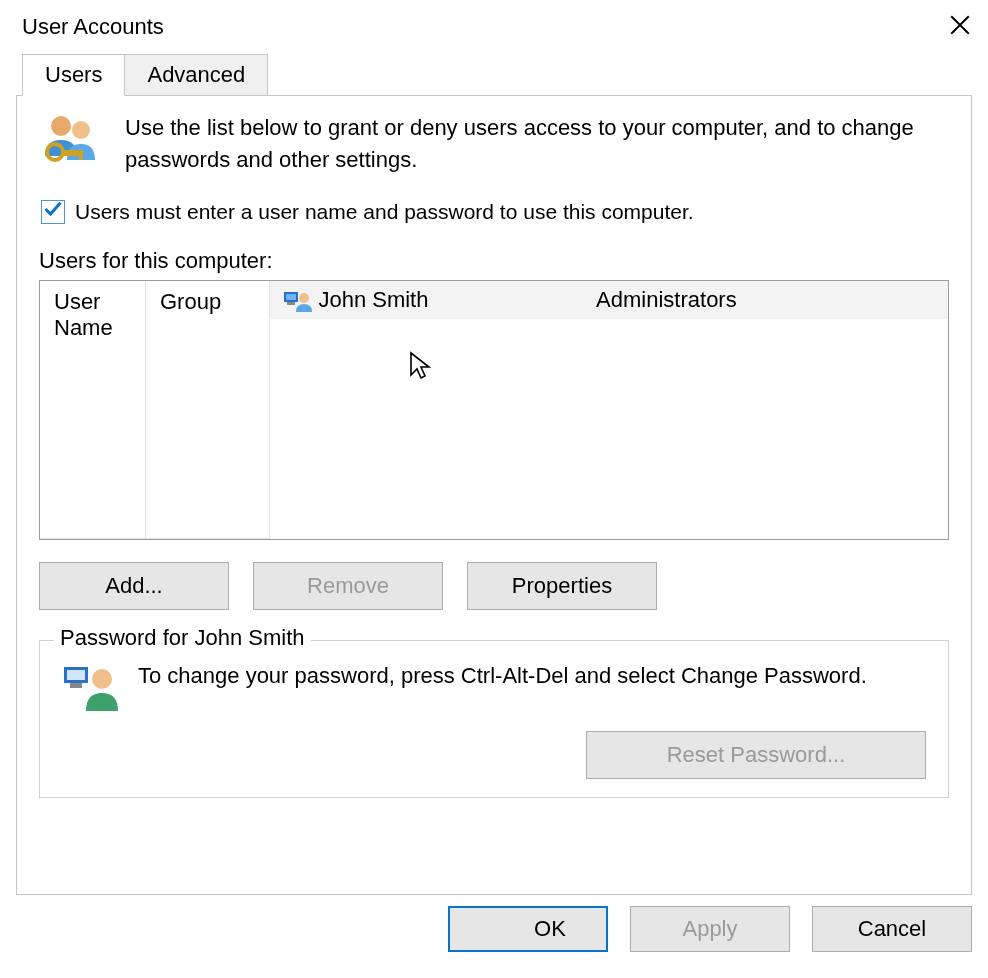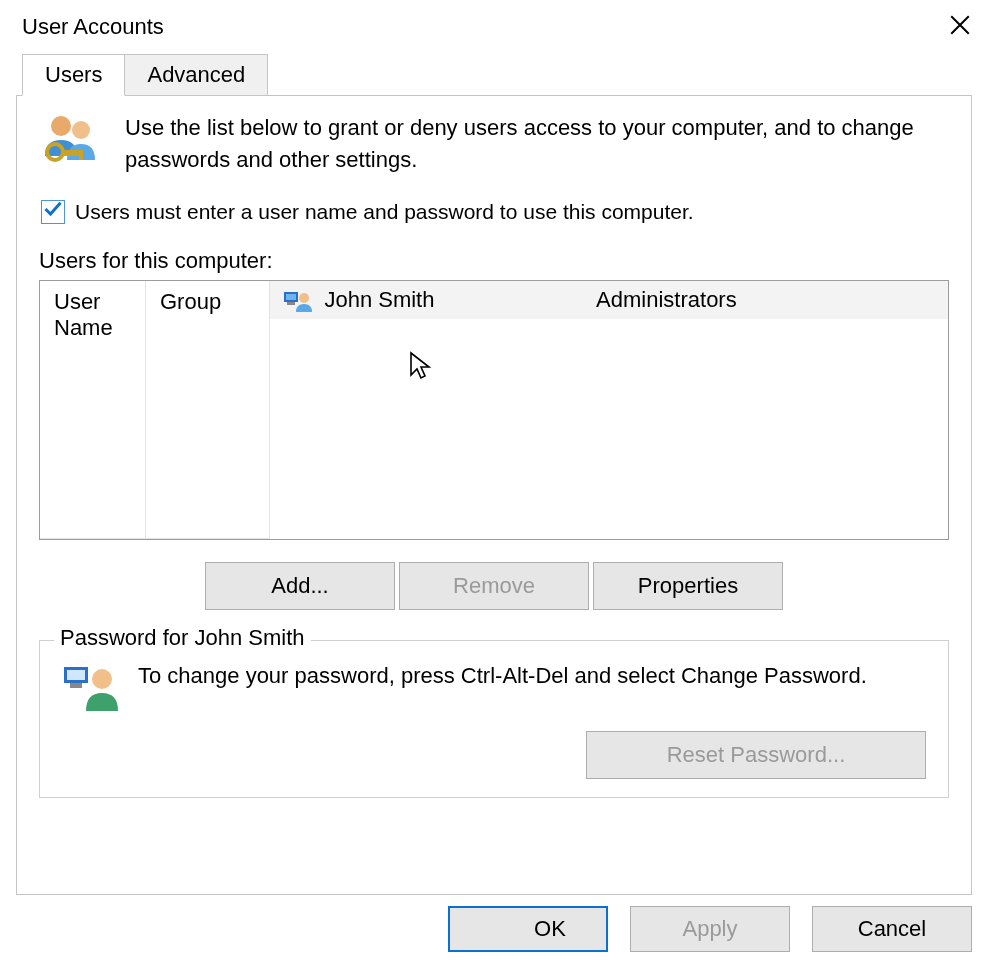--- a/index.html
+++ b/index.html
@@ -84,23 +84,23 @@
     border-right: 1px solid #e3e3e3;
   }
   .col-name { width: 46%; }
   .col-group { flex: 1; }
   .list-body { flex: 1; }
   .list-row {
     display: flex; align-items: center;
     background: #f3f3f3;
     font-size: 22px;
   }
-  .list-row .col { padding: 6px 14px; display: flex; align-items: center; gap: 12px; }
+  .list-row .col { padding: 6px 14px; display: flex; align-items: center; gap: 6px; }
   .user-icon { width: 28px; height: 24px; flex-shrink: 0; }
-  .btn-row { display: flex; justify-content: center; gap: 4px; }
+  .btn-row { display: flex; justify-content: flex-start; gap: 24px; }
   .btn {
     min-width: 190px;
     height: 48px;
     border: 1px solid #adadad;
     background: #e6e6e6;
     font-size: 22px;
     cursor: pointer;
     display: flex; align-items: center; justify-content: center;
   }
   .btn.disabled { color: #9a9a9a; cursor: default; }

